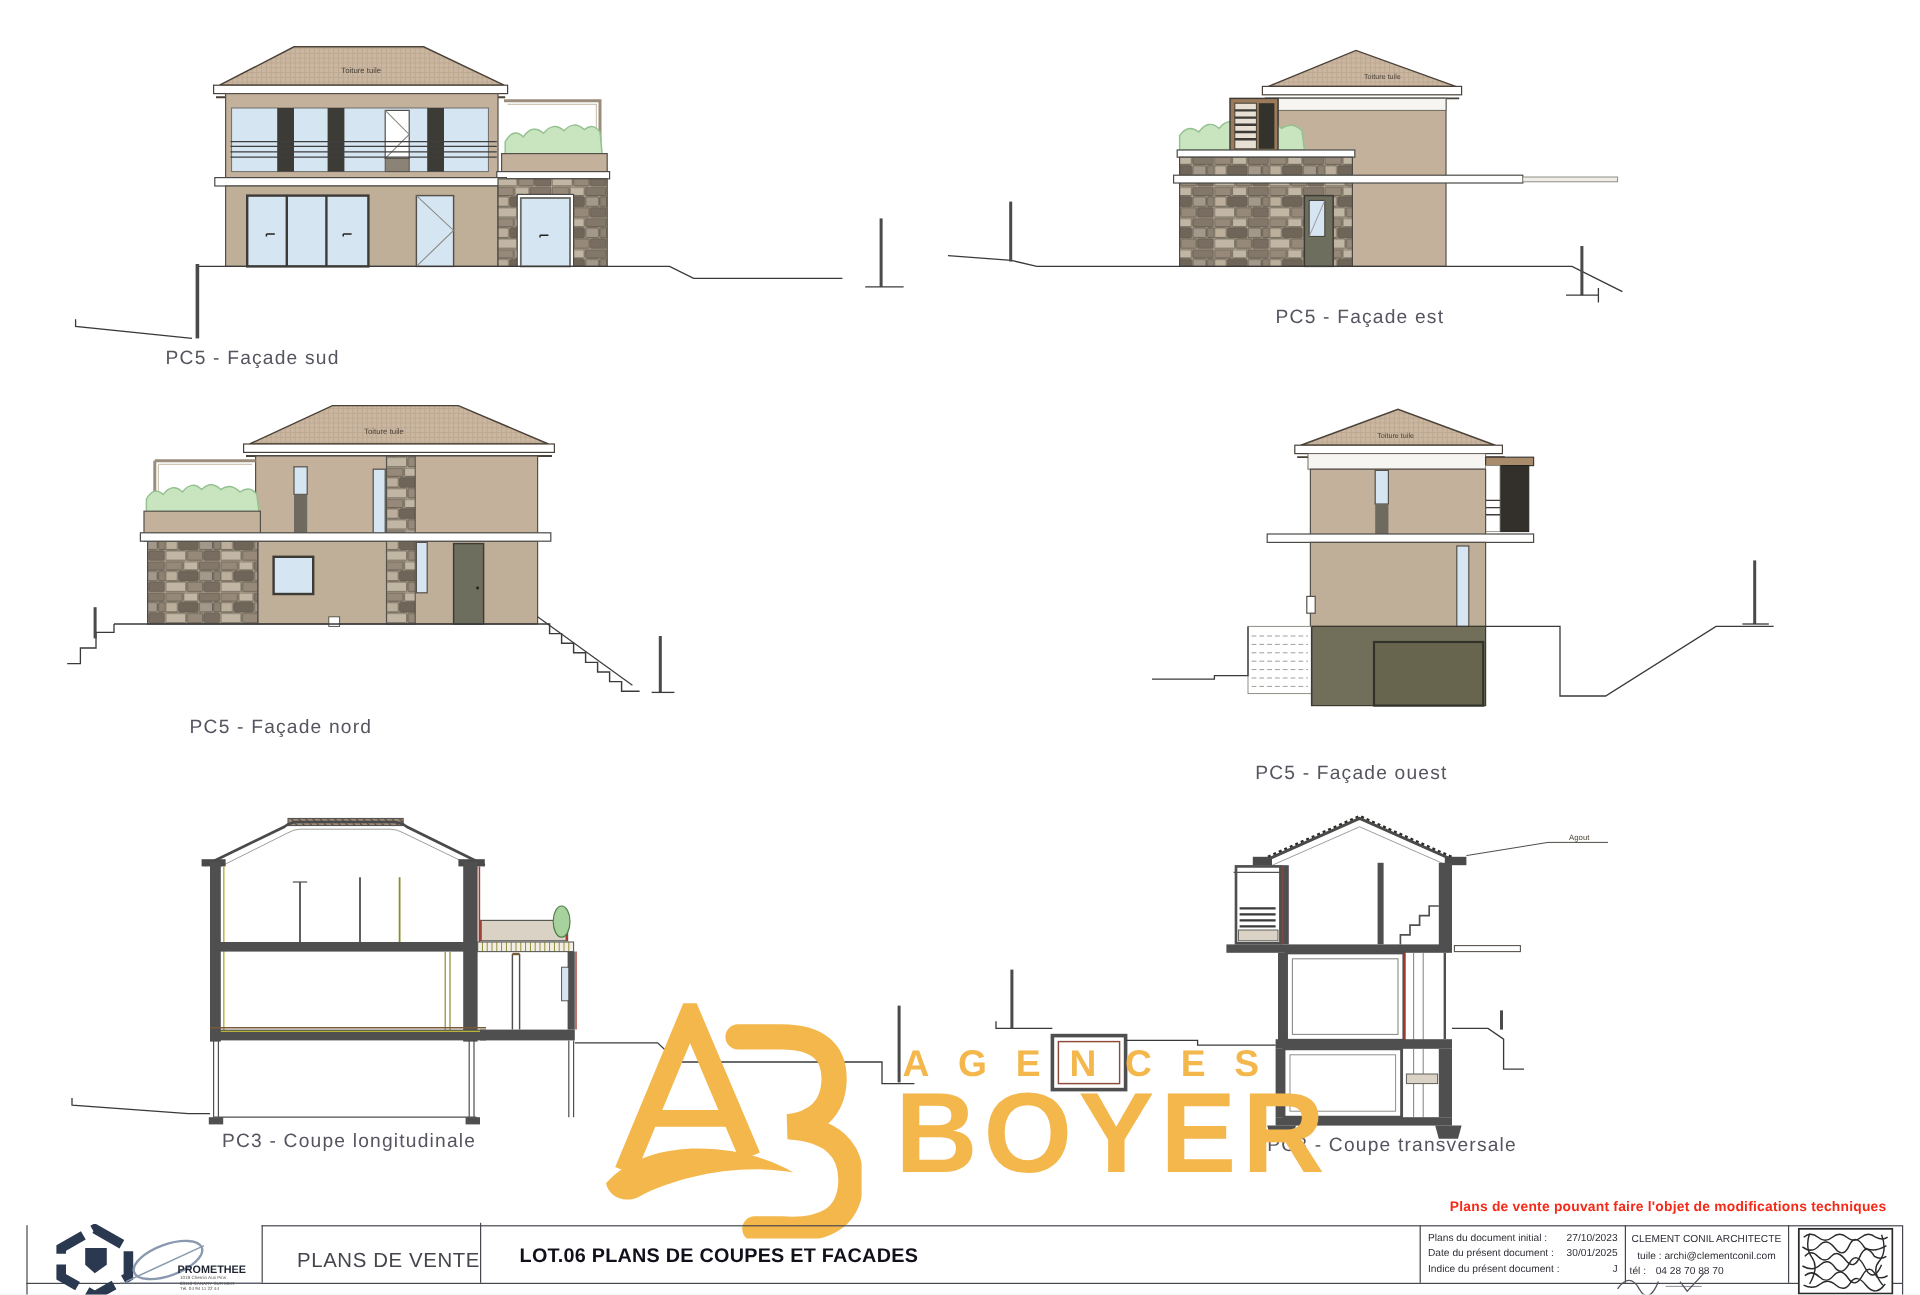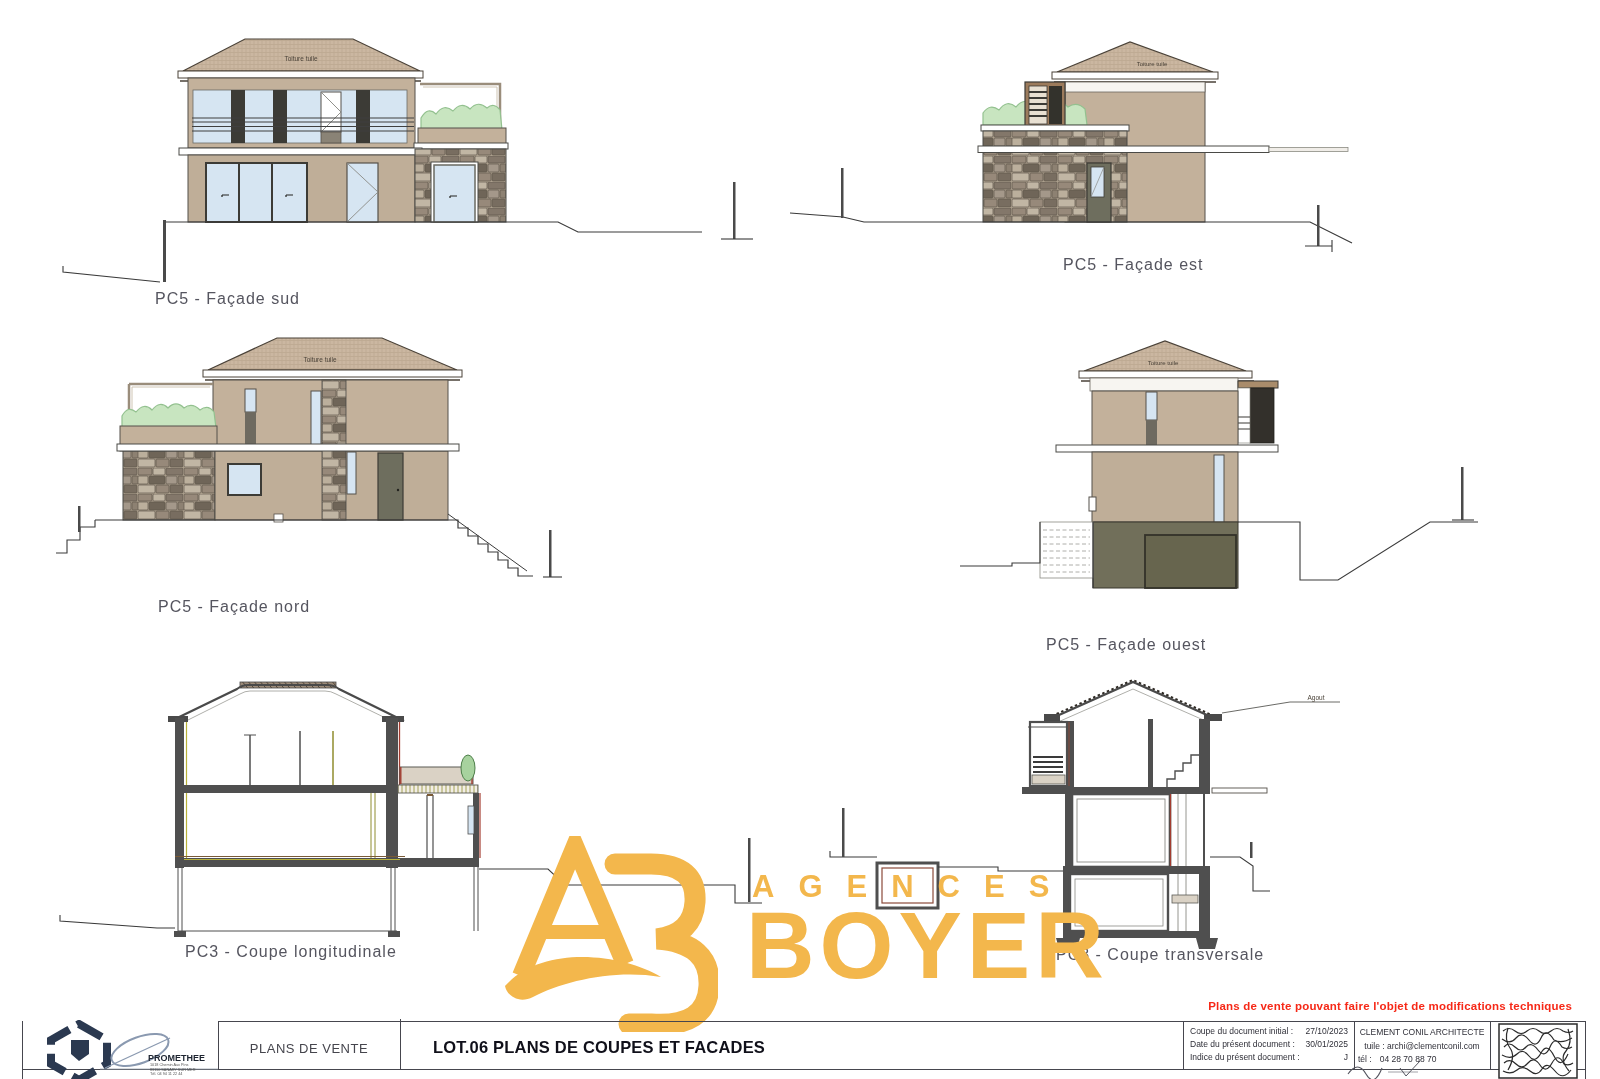--- a/index.html
+++ b/index.html
@@ -17,21 +17,21 @@
             letter-spacing:5px;color:#F3B74C;line-height:1;white-space:nowrap;}
   .wm-mono{position:absolute;left:503px;top:836px;}
 
   
   .notice{position:absolute;top:1000px;right:28px;font-size:11.5px;font-weight:600;
           color:#F62817;letter-spacing:0.2px;z-index:6;}
 
   
   .tb-line{position:absolute;background:#46464e;z-index:7;}
   .tb-text{position:absolute;z-index:8;color:#2f2f38;}
-  .tb-doctype{left:218px;top:1041px;width:182px;text-align:center;font-size:13px;color:#45454d;letter-spacing:0.5px;}
+  .tb-doctype{left:218px;top:1041px;width:182px;text-align:right;font-size:17px;color:#45454d;letter-spacing:0.5px;}
   .tb-title{left:433px;top:1038px;font-size:16.5px;font-weight:800;color:#10101a;letter-spacing:0.2px;}
   .tb-dates{left:1190px;top:1025px;width:158px;font-size:8.5px;line-height:1.5;}
   .tb-dates .row{display:flex;justify-content:space-between;}
   .tb-arch{left:1358px;top:1026px;width:128px;font-size:8.5px;line-height:1.6;text-align:center;}
   .tb-arch .tel{display:flex;justify-content:flex-start;gap:8px;}
   .logo-abs{position:absolute;z-index:8;}
 </style>
 </head>
 <body>
 
@@ -295,21 +295,21 @@
       <g>
         <path d="M830,851 V857 H877" stroke="#3a3a3a" stroke-width="1.1" fill="none"></path>
         <rect x="842" y="808" width="2.5" height="49" fill="#4a4a4a"></rect>
         <path d="M938,867 H998 V871 H1063" stroke="#3a3a3a" stroke-width="1.1" fill="none"></path>
         <path d="M1210,857 H1240 L1253,866 V891 H1270" stroke="#3a3a3a" stroke-width="1.1" fill="none"></path>
         <rect x="1250" y="842" width="2.5" height="16" fill="#4a4a4a"></rect>
       </g>
     </g>
   </svg>
 
-  <div class="dlabel" style="left:155px;top:290px">PC5 - Façade sud</div>
+  <div class="dlabel" style="left:138px;top:290px">PC5 - Façade sud</div>
   <div class="dlabel" style="left:1063px;top:256px">PC5 - Façade est</div>
   <div class="dlabel" style="left:158px;top:598px">PC5 - Façade nord</div>
   <div class="dlabel" style="left:1046px;top:636px">PC5 - Façade ouest</div>
   <div class="dlabel" style="left:185px;top:943px">PC3 - Coupe longitudinale</div>
   <div class="dlabel" style="left:1056px;top:946px">PC3 - Coupe transversale</div>
 
   <div class="wm">
     <svg class="wm-mono" width="215" height="196" viewBox="0 0 215 196">
       <g stroke="#F3B74C" fill="none">
         <path d="M18,140 L72,10 L122,128" stroke-width="18"></path>
@@ -348,21 +348,21 @@
       <text x="50" y="38" font-size="3.8" fill="#555">1018 Chemin Aux Pins</text>
       <text x="50" y="42.5" font-size="3.8" fill="#555">83110 SANARY SUR MER</text>
       <text x="50" y="47" font-size="3.8" fill="#555">Tél. 04 94 11 22 44</text>
     </svg>
 
     <div class="tb-text tb-doctype">PLANS DE VENTE</div>
     <div class="tb-text tb-title">LOT.06 PLANS DE COUPES ET FACADES</div>
 
     <div class="tb-text tb-dates">
       <div class="row">
-        <span>Coupe du document initial :</span>
+        <span>Plans du document initial :</span>
         <span>27/10/2023</span>
       </div>
       <div class="row">
         <span>Date du présent document :</span>
         <span>30/01/2025</span>
       </div>
       <div class="row">
         <span>Indice du présent document :</span>
         <span>J</span>
       </div>

